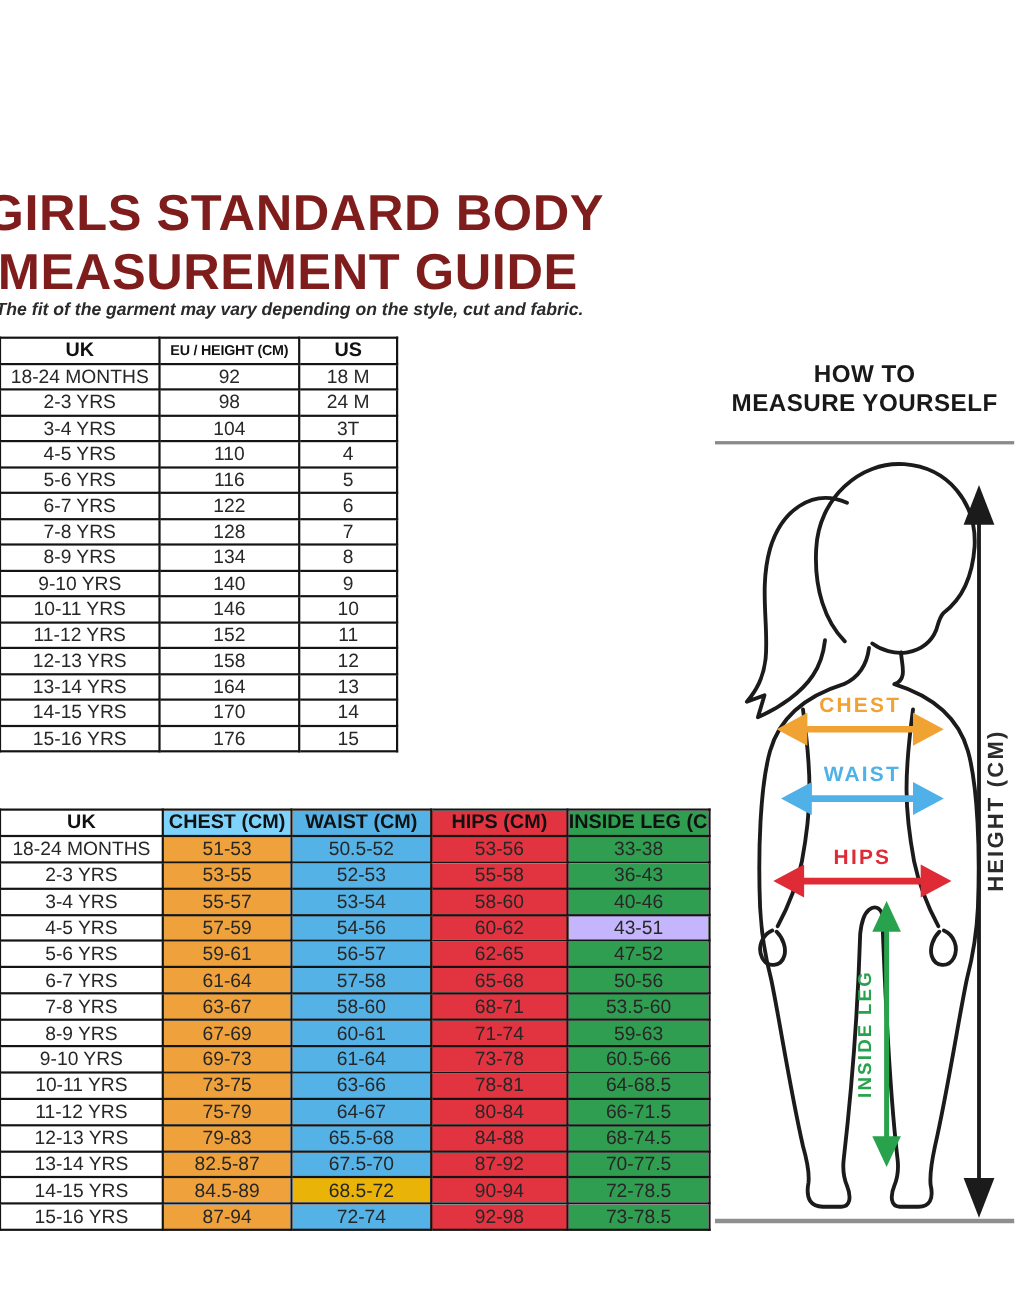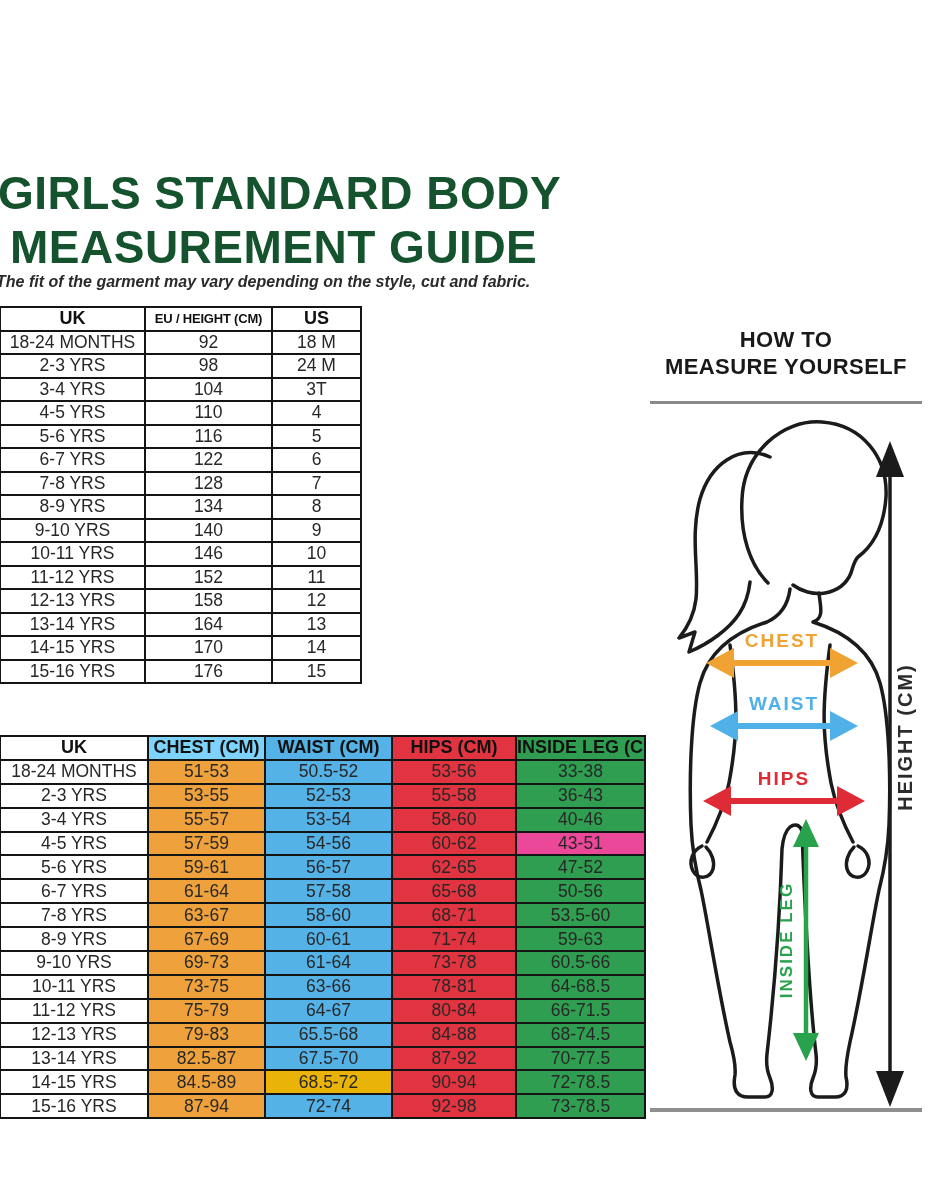--- a/index.html
+++ b/index.html
@@ -1,20 +1,20 @@
 <!DOCTYPE html>
 <html><head>
 <meta charset="utf-8">
 <style>
   html,body{margin:0;padding:0;background:#fff;}
   #canvas{position:relative;width:930px;height:1184px;background:#ffffff;overflow:hidden;
           font-family:"Liberation Sans","DejaVu Sans",sans-serif;color:#232323;}
 
   
-  #title{position:absolute;left:12px;top:166px;font-weight:bold;color:#14532d;
+  #title{position:absolute;left:0;top:166px;font-weight:bold;color:#7f1d1d;
          font-size:46px;line-height:54px;letter-spacing:.5px;white-space:nowrap;}
   #title .l1{margin-left:-14px;}
   #title .l2{margin-left:-2px;}
   #subtitle{position:absolute;left:-4px;top:273px;font-size:16px;font-weight:bold;
             font-style:italic;color:#2a2a2a;white-space:nowrap;}
 
   
   table{border-collapse:collapse;table-layout:fixed;position:absolute;left:-1px;background:#fff;}
   td,th{border:2px solid #141414;text-align:center;vertical-align:middle;padding:0;
         height:21.5px;font-size:17.5px;color:#272727;overflow:hidden;white-space:nowrap;}
@@ -177,21 +177,21 @@
           <td style="background: rgb(239, 162, 59);">55-57</td>
           <td style="background: rgb(85, 178, 230);">53-54</td>
           <td style="background: rgb(226, 52, 64);">58-60</td>
           <td style="background: rgb(47, 158, 81);">40-46</td>
         </tr>
         <tr>
           <td>4-5 YRS</td>
           <td style="background: rgb(239, 162, 59);">57-59</td>
           <td style="background: rgb(85, 178, 230);">54-56</td>
           <td style="background: rgb(226, 52, 64);">60-62</td>
-          <td style="background: #ec4899;">43-51</td>
+          <td style="background: #c4b5fd;">43-51</td>
         </tr>
         <tr>
           <td>5-6 YRS</td>
           <td style="background: rgb(239, 162, 59);">59-61</td>
           <td style="background: rgb(85, 178, 230);">56-57</td>
           <td style="background: rgb(226, 52, 64);">62-65</td>
           <td style="background: rgb(47, 158, 81);">47-52</td>
         </tr>
         <tr>
           <td>6-7 YRS</td>

